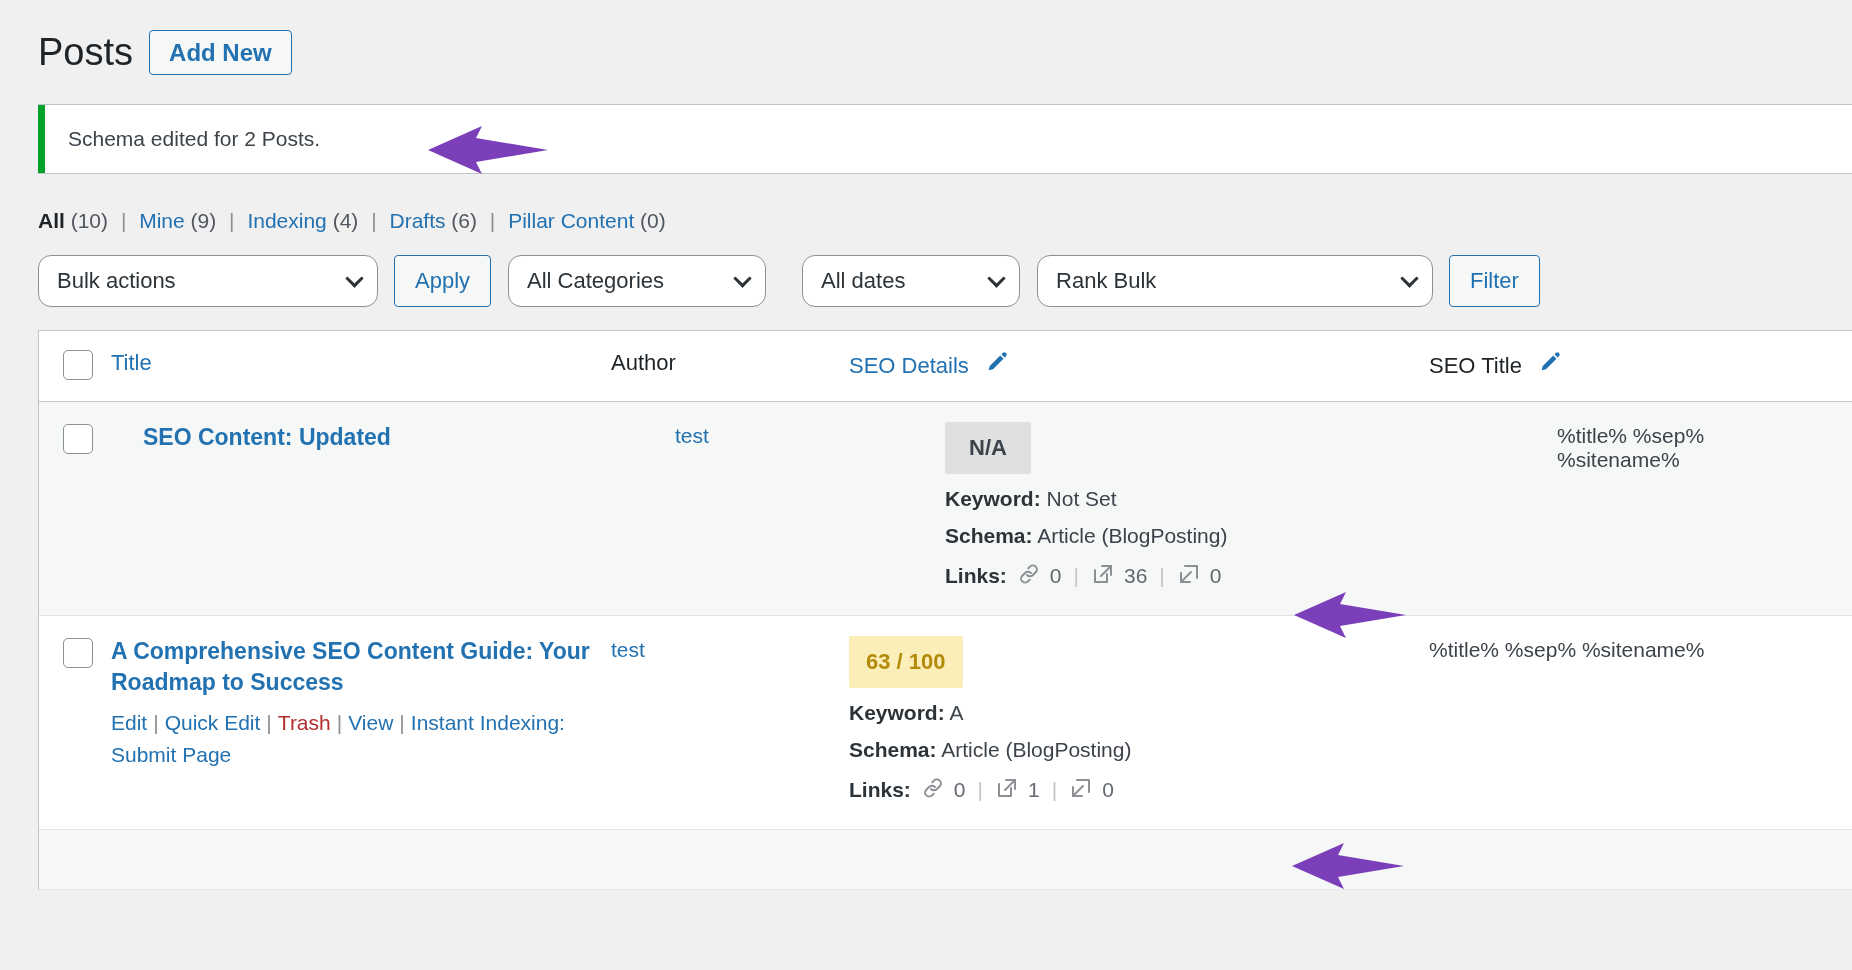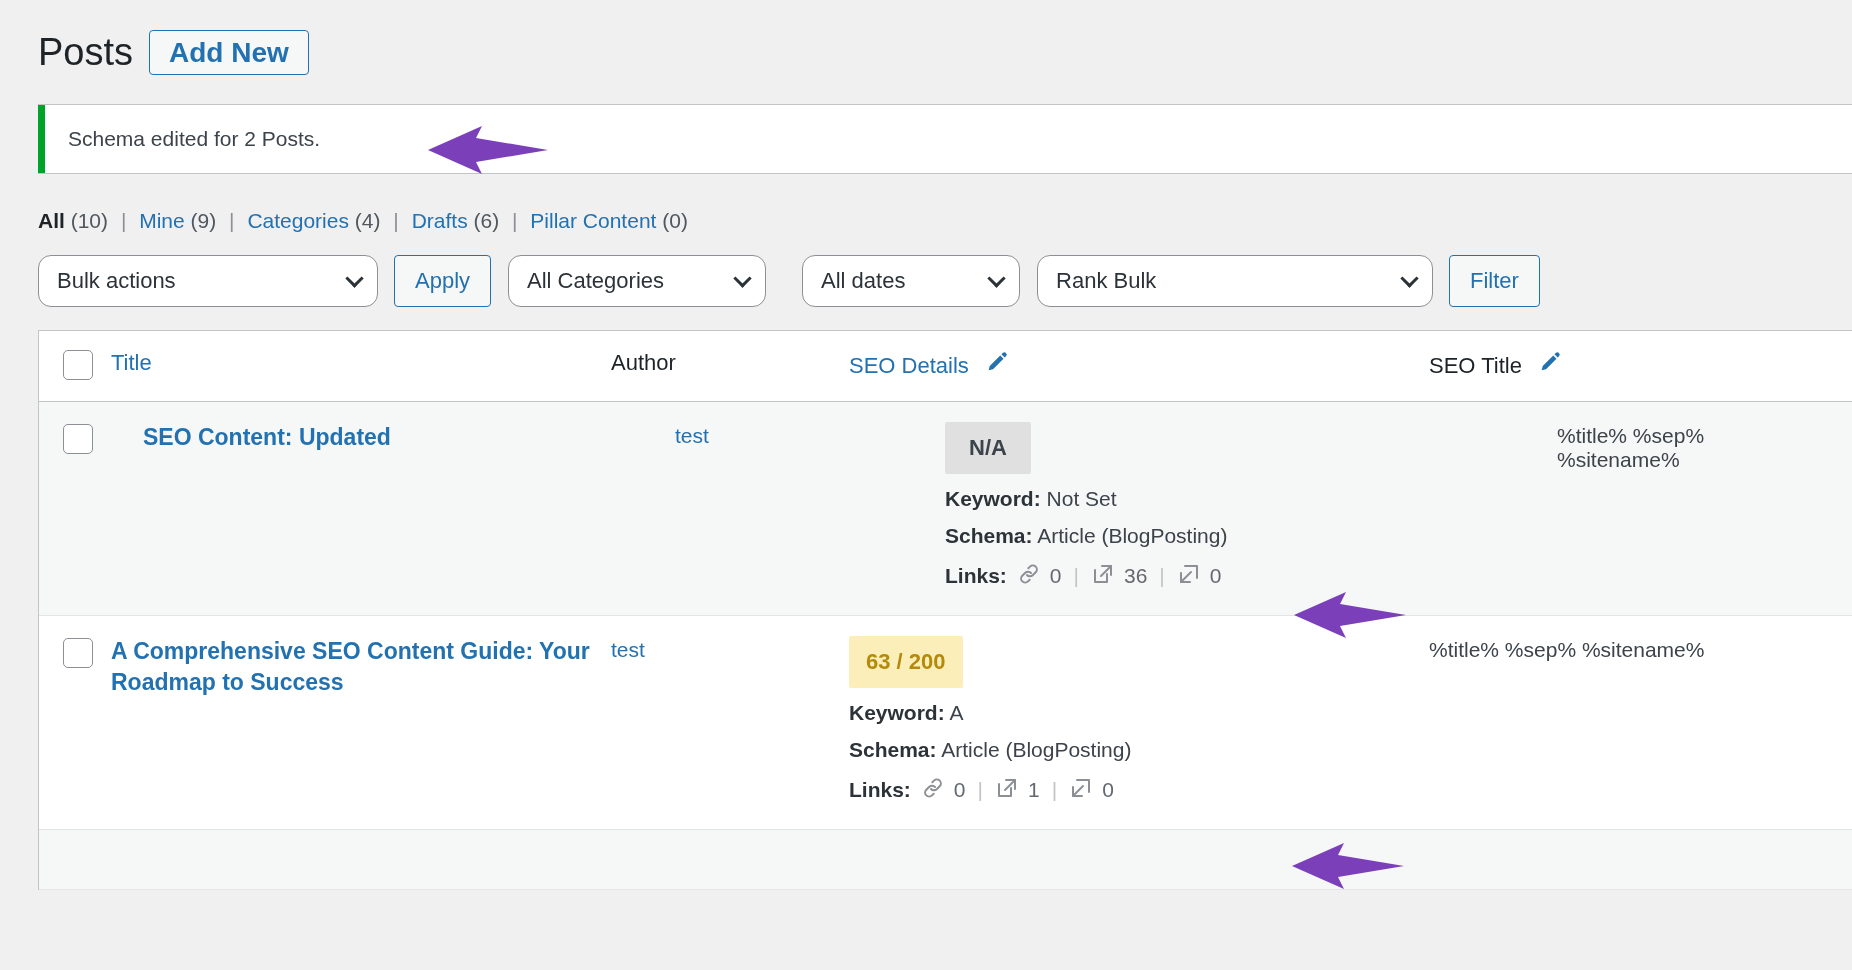--- a/index.html
+++ b/index.html
@@ -26,21 +26,21 @@
     font-weight: 400;
     color: #1d2327;
     line-height: 1.2;
   }
   .add-new-btn {
     display: inline-flex;
     align-items: center;
     justify-content: center;
     height: 45px;
     padding: 0 19px;
-    font-size: 28px;
+    font-size: 24px;
     font-weight: bold;
     color: #2271b1;
     background: #f6f7f7;
     border: 1px solid #2271b1;
     border-radius: 4px;
     cursor: pointer;
     white-space: nowrap;
   }
 
   
@@ -234,21 +234,21 @@
 </div>
 
 <div class="subsubsub">
   <span>
     <span class="fl-link current">All</span>
     <span class="fl-count">(10)</span>
   </span><span class="fl-sep">|</span><span>
     <span class="fl-link">Mine</span>
     <span class="fl-count">(9)</span>
   </span><span class="fl-sep">|</span><span>
-    <span class="fl-link">Categories</span>
+    <span class="fl-link">Indexing</span>
     <span class="fl-count">(4)</span>
   </span><span class="fl-sep">|</span><span>
     <span class="fl-link">Drafts</span>
     <span class="fl-count">(6)</span>
   </span><span class="fl-sep">|</span><span>
     <span class="fl-link">Pillar Content</span>
     <span class="fl-count">(0)</span>
   </span>
 </div>
 
@@ -362,26 +362,27 @@
       <span class="seo-title-val">%title% %sep% %sitename%</span>
     </div>
   </div>
 
   <div class="tr">
     <div class="cb-col">
       <span class="checkbox"></span>
     </div>
     <div class="title-col">
       <div class="post-title">A Comprehensive SEO Content Guide: Your Roadmap to Success</div>
+      <div class="row-actions"><span class="ra">Edit</span><span class="ra-sep">|</span><span class="ra">Quick Edit</span><span class="ra-sep">|</span><span class="ra trash">Trash</span><span class="ra-sep">|</span><span class="ra">View</span><span class="ra-sep">|</span><span class="ra">Instant Indexing: Submit Page</span></div>
     </div>
     <div class="auth-col">
       <span class="author-link">test</span>
     </div>
     <div class="seo-col">
-      <span class="score-badge ok">63 / 200</span>
+      <span class="score-badge ok">63 / 100</span>
       <div class="meta-line">
         <b>Keyword:</b>
         <span>A</span>
       </div>
       <div class="meta-line">
         <b>Schema:</b>
         <span>Article (BlogPosting)</span>
       </div>
       <div class="meta-line links-line">
         <b>Links:</b>

